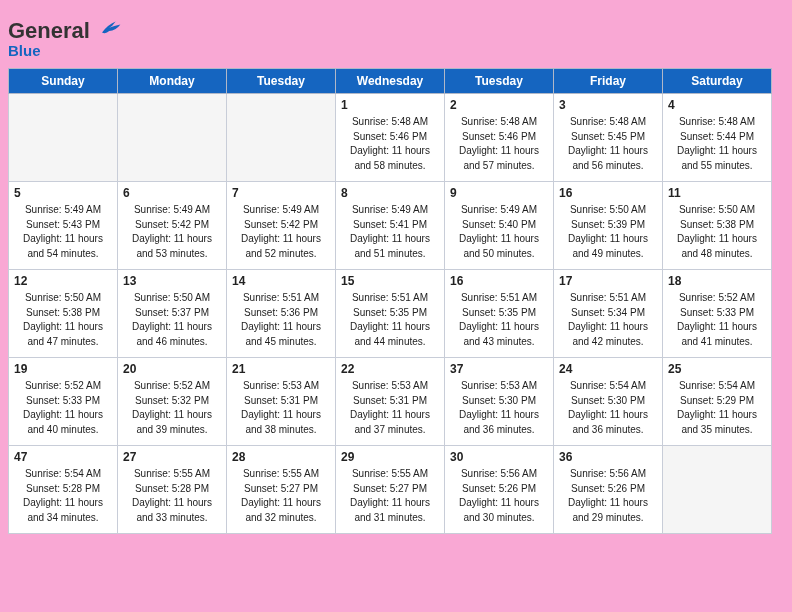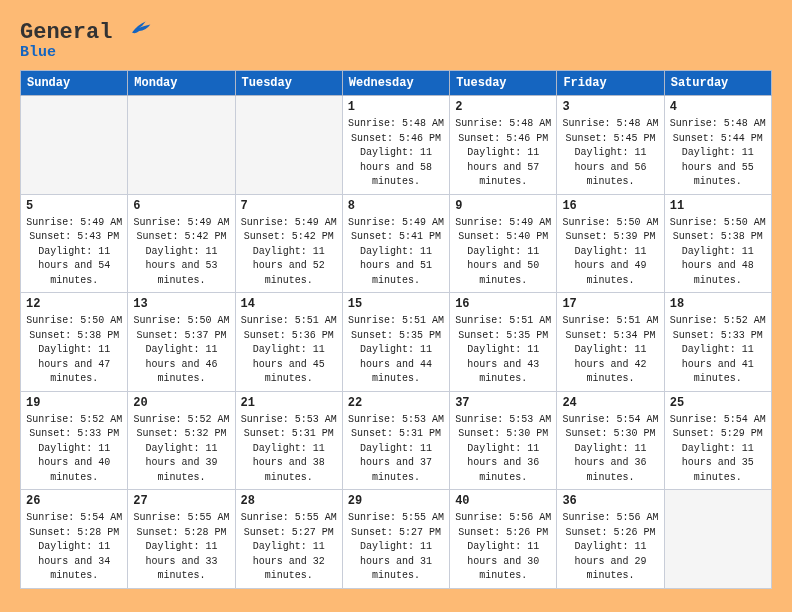--- a/index.html
+++ b/index.html
@@ -6,23 +6,22 @@
     body {
       font-family: Arial, sans-serif;
       background: #fff;
       width: 792px;
       min-height: 612px;
       padding: 0;
     }
     .page {
       width: 792px;
       min-height: 612px;
-      background: #fdba74;
-      padding: 16px 20px 16px 20px;
-      font-family: Liberation Mono, monospace;
+      background: #f9a8d4;
+      padding: 16px 20px 16px 8px;
     }
     .header {
       display: flex;
       justify-content: space-between;
       align-items: flex-start;
       margin-bottom: 10px;
     }
     .logo {
       display: flex;
       align-items: center;
@@ -54,21 +53,21 @@
     .calendar {
       width: 100%;
       border-collapse: collapse;
       table-layout: fixed;
     }
     .calendar th {
       background: #1565c0;
       color: #fff;
       font-size: 12px;
       font-weight: bold;
-      text-align: left;
+      text-align: center;
       padding: 5px 6px;
       border: 1px solid #b0b8c8;
     }
     .calendar td {
       border: 1px solid #c8cdd8;
       vertical-align: top;
       padding: 4px 5px;
       height: 90px;
       background: #fff;
       font-size: 10.5px;
@@ -236,37 +235,37 @@
             <span class="day-num">24</span>
             <div class="cell-text">Sunrise: 5:54 AM<br>Sunset: 5:30 PM<br>Daylight: 11 hours and 36 minutes.</div>
           </td>
           <td>
             <span class="day-num">25</span>
             <div class="cell-text">Sunrise: 5:54 AM<br>Sunset: 5:29 PM<br>Daylight: 11 hours and 35 minutes.</div>
           </td>
         </tr>
         <tr class="week-row">
           <td>
-            <span class="day-num">26</span>
+            <span class="day-num">47</span>
             <div class="cell-text">Sunrise: 5:54 AM<br>Sunset: 5:28 PM<br>Daylight: 11 hours and 34 minutes.</div>
           </td>
           <td>
             <span class="day-num">27</span>
             <div class="cell-text">Sunrise: 5:55 AM<br>Sunset: 5:28 PM<br>Daylight: 11 hours and 33 minutes.</div>
           </td>
           <td>
             <span class="day-num">28</span>
             <div class="cell-text">Sunrise: 5:55 AM<br>Sunset: 5:27 PM<br>Daylight: 11 hours and 32 minutes.</div>
           </td>
           <td>
             <span class="day-num">29</span>
             <div class="cell-text">Sunrise: 5:55 AM<br>Sunset: 5:27 PM<br>Daylight: 11 hours and 31 minutes.</div>
           </td>
           <td>
-            <span class="day-num">40</span>
+            <span class="day-num">30</span>
             <div class="cell-text">Sunrise: 5:56 AM<br>Sunset: 5:26 PM<br>Daylight: 11 hours and 30 minutes.</div>
           </td>
           <td>
             <span class="day-num">36</span>
             <div class="cell-text">Sunrise: 5:56 AM<br>Sunset: 5:26 PM<br>Daylight: 11 hours and 29 minutes.</div>
           </td>
           <td class="empty"></td>
         </tr>
       </tbody>
   </table>

